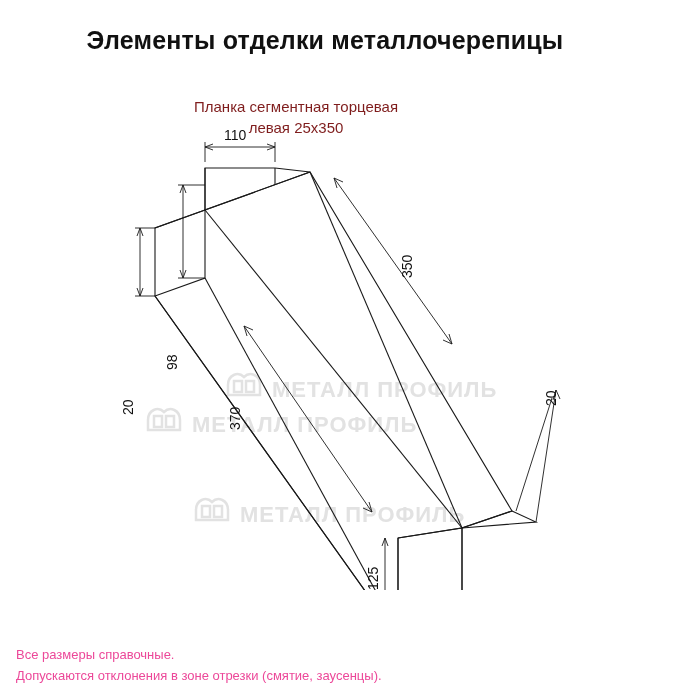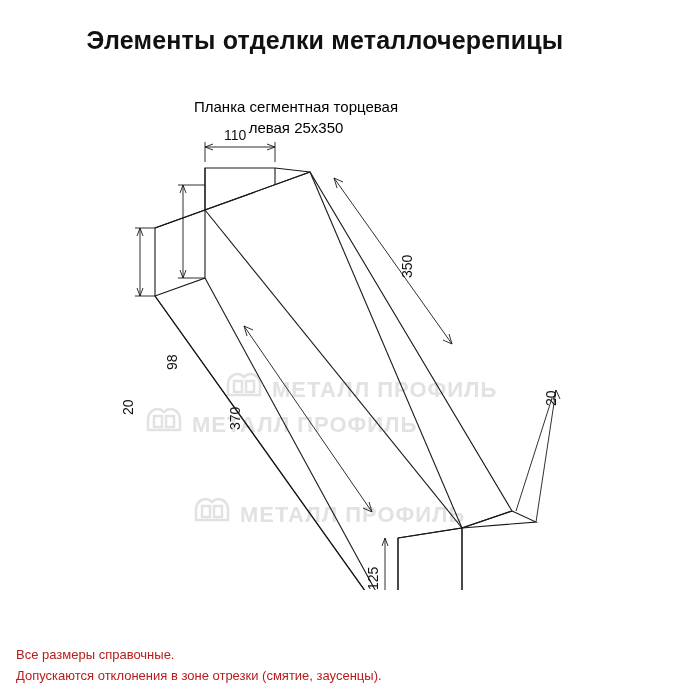--- a/index.html
+++ b/index.html
@@ -31,39 +31,39 @@
     color: #111111;
   }
   .subtitle {
     position: absolute;
     top: 96px;
     left: 0;
     width: 592px;
     text-align: center;
     font-size: 15px;
     line-height: 21px;
-    color: #000000;
+    color: #7f1d1d;
   }
   .subtitle-line2 {
     display: block;
   }
   .drawing {
     position: absolute;
     top: 130px;
     left: 0;
     width: 700px;
     height: 460px;
   }
   .footer {
     position: absolute;
     left: 16px;
     bottom: 14px;
     font-size: 13px;
     line-height: 21px;
-    color: #b91c1c;
+    color: #ec4899;
   }
   .footer div {
     white-space: nowrap;
   }
   svg {
     display: block;
   }
   .dim-text {
     font-family: "Liberation Sans", sans-serif;
     font-size: 14px;

